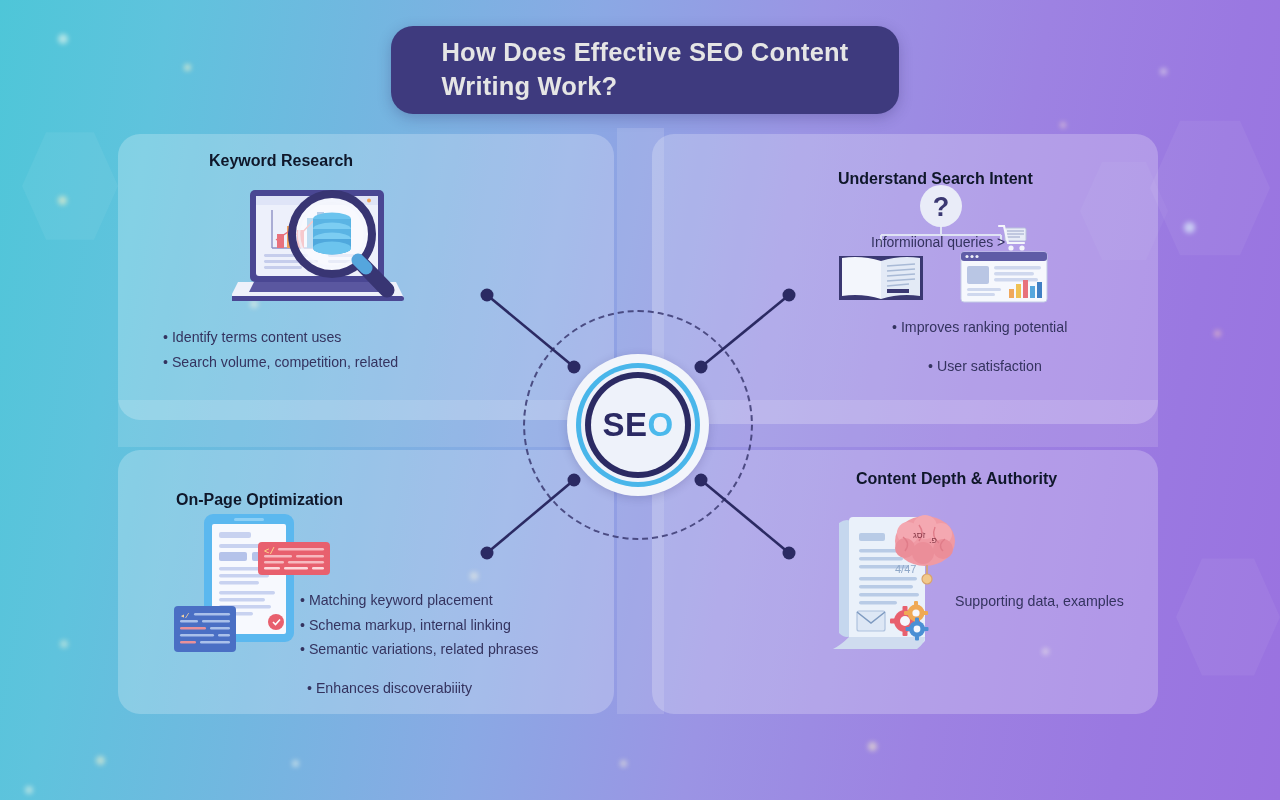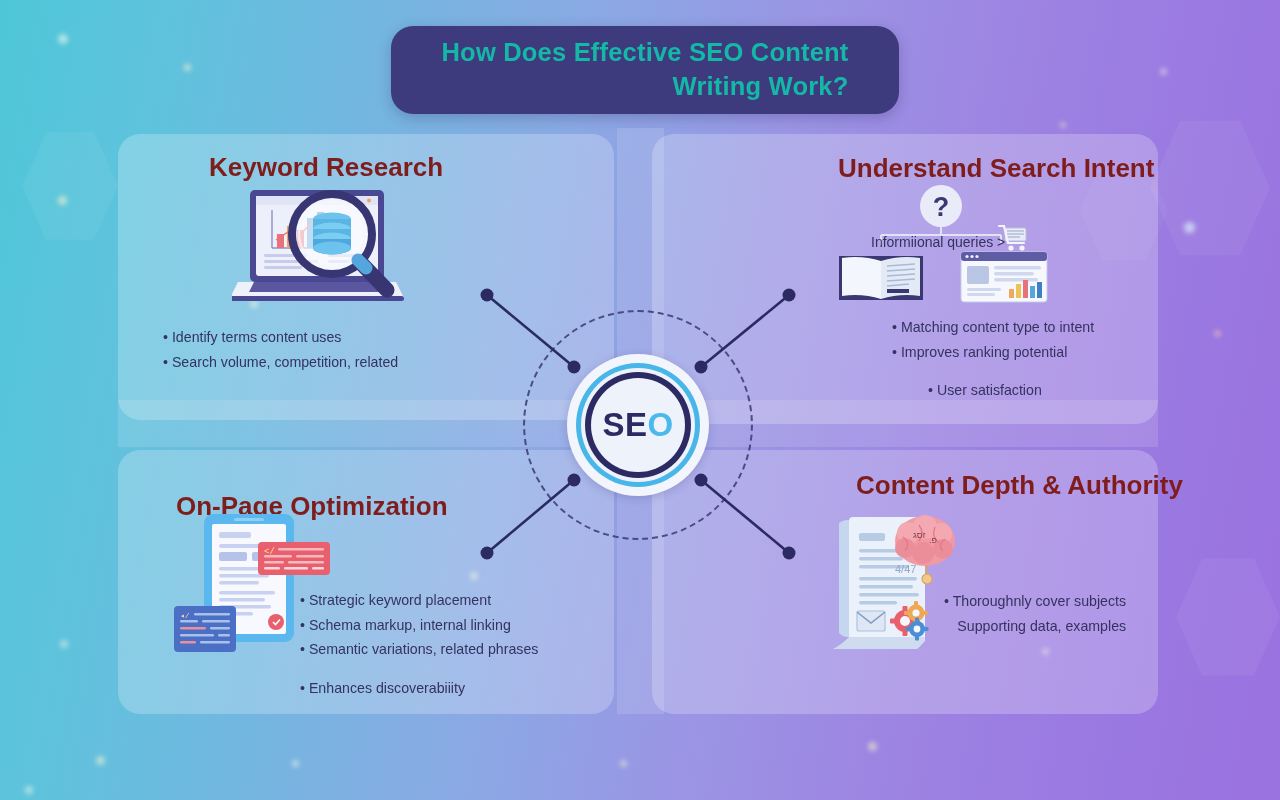--- a/index.html
+++ b/index.html
@@ -37,25 +37,25 @@
     position: absolute;
     left: 391px; top: 26px;
     width: 508px; height: 88px;
     background: #3e3a7e;
     border-radius: 22px;
     display: flex; align-items: center; justify-content: center;
     box-shadow: 0 4px 14px rgba(40,30,90,0.25);
     z-index: 6;
   }
   #title-banner h1 {
-    color: #14b8a6;
+    color: #e5e5e5;
     font-size: 25.5px;
     font-weight: bold;
     line-height: 1.33;
-    text-align: right;
+    text-align: left;
     letter-spacing: 0.2px;
     padding: 0 26px;
   }
 
   
   .band {
     position: absolute;
     background: rgba(255,255,255,0.13);
     z-index: 1;
   }
@@ -70,35 +70,35 @@
     z-index: 2;
     overflow: hidden;
   }
   #panel-tl { left: 118px;  top: 134px; width: 496px; height: 286px; }
   #panel-tr { left: 652px;  top: 134px; width: 506px; height: 290px; }
   #panel-bl { left: 118px;  top: 450px; width: 496px; height: 264px; }
   #panel-br { left: 652px;  top: 450px; width: 506px; height: 264px; }
 
   .panel-title {
     position: absolute;
-    color: #7f1d1d;
-    font-size: 26px;
+    color: #0f172a;
+    font-size: 16px;
     font-weight: bold;
     white-space: nowrap;
   }
   .bullets {
     position: absolute;
     color: #34335f;
     font-size: 14.2px;
     line-height: 24.5px;
     white-space: nowrap;
   }
   .bullets .b { display: block; }
   .bullets .b.nodot { padding-left: 11px; text-align: right; }
-  .bullets .b.gap { margin-top: 14px; }
+  .bullets .b.gap { margin-top: 14px; margin-left: 7px; }
 
   
   #seo-hub {
     position: absolute;
     left: 567px; top: 354px;
     width: 142px; height: 142px;
     z-index: 7;
   }
   #seo-ring-outer {
     position: absolute; inset: 0;
@@ -264,23 +264,22 @@
   <path d="M81 43 v10 a19 6.5 0 0 0 38 0 v-10 z" fill="#5ab4e4"></path>
   <ellipse cx="100" cy="53" rx="19" ry="6.5" fill="#7ccdf2"></ellipse>
   <path d="M81 53 v9 a19 6.5 0 0 0 38 0 v-9 z" fill="#4fa8dd"></path>
   <ellipse cx="100" cy="62" rx="19" ry="6.5" fill="#6cc4ee"></ellipse>
 
   <line x1="128" y1="76" x2="155" y2="104" stroke="#383573" stroke-width="15" stroke-linecap="round"></line>
   <line x1="126" y1="74" x2="134" y2="82" stroke="#55a6dd" stroke-width="13" stroke-linecap="round"></line>
 </svg>
 
 <div class="panel" id="panel-tr"></div>
-<div class="panel-title" style="left:838px; top:153px; z-index:5;">Understand Search Intent</div>
+<div class="panel-title" style="left:838px; top:170px; z-index:5;">Understand Search Intent</div>
 <div class="bullets" style="left:892px; top:315px; z-index:5;">
-  <span class="b">• Matching content type to intent</span>
   <span class="b">• Improves ranking potential</span>
   <span class="b gap" style="margin-left:36px;">• User satisfaction</span>
 </div>
 
 <svg class="illo" id="illo-intent" width="225" height="120" viewBox="0 0 225 120">
 
   <circle cx="108" cy="22" r="21" fill="#e9ecf8"></circle>
   <text x="108" y="32" text-anchor="middle" font-family="Liberation Sans, sans-serif" font-size="27" font-weight="bold" fill="#3a3872">?</text>
 
   <path d="M108 43 v8 M48 51 h120 M48 51 v10 M168 51 v8" fill="none" stroke="#dfe3f4" stroke-width="2"></path>
@@ -332,21 +331,21 @@
     <rect x="55" y="32" width="5" height="14" fill="#efc254"></rect>
     <rect x="62" y="28" width="5" height="18" fill="#e8717c"></rect>
     <rect x="69" y="34" width="5" height="12" fill="#55a6dd"></rect>
     <rect x="76" y="30" width="5" height="16" fill="#3f7fc4"></rect>
   </g>
 </svg>
 
 <div class="panel" id="panel-bl"></div>
 <div class="panel-title" style="left:176px; top:491px; z-index:5;">On-Page Optimization</div>
 <div class="bullets" style="left:300px; top:588px; z-index:5;">
-  <span class="b">• Strategic keyword placement</span>
+  <span class="b">• Matching keyword placement</span>
   <span class="b">• Schema markup, internal linking</span>
   <span class="b">• Semantic variations, related phrases</span>
   <span class="b gap">• Enhances discoverabiiity</span>
 </div>
 
 <svg class="illo" id="illo-onpage" width="160" height="155" viewBox="0 0 160 155">
 
   <rect x="32" y="8" width="90" height="128" rx="9" fill="#5bb8ef"></rect>
   <rect x="40" y="18" width="74" height="110" rx="2" fill="#f7f9fe"></rect>
   <rect x="62" y="12" width="30" height="3" rx="1.5" fill="#8ed0f5"></rect>
@@ -392,21 +391,20 @@
     <rect x="8" y="128" width="34" height="2.4" rx="1.2"></rect>
     <rect x="46" y="128" width="12" height="2.4" rx="1.2"></rect>
     <rect x="8" y="135" width="16" height="2.4" rx="1.2" fill="#e8919a"></rect>
     <rect x="28" y="135" width="30" height="2.4" rx="1.2"></rect>
   </g>
 </svg>
 
 <div class="panel" id="panel-br"></div>
 <div class="panel-title" style="left:856px; top:470px; z-index:5;">Content Depth &amp; Authority</div>
 <div class="bullets" style="left:944px; top:589px; z-index:5;">
-  <span class="b">• Thoroughnly cover subjects</span>
   <span class="b nodot">Supporting data, examples</span>
 </div>
 
 <svg class="illo" id="illo-depth" width="132" height="150" viewBox="0 0 132 150">
 
   <path d="M12 12 q8 -6 16 0 v110 q-8 8 -16 0 z" fill="#c5d7ee"></path>
   <rect x="22" y="6" width="76" height="126" rx="4" fill="#eaf1fa"></rect>
   <path d="M22 126 q-8 8 -16 12 h84 q8 -6 8 -12 z" fill="#cfdcef"></path>
   <g fill="#b8cbe6">
     <rect x="32" y="22" width="26" height="8" rx="2"></rect>

